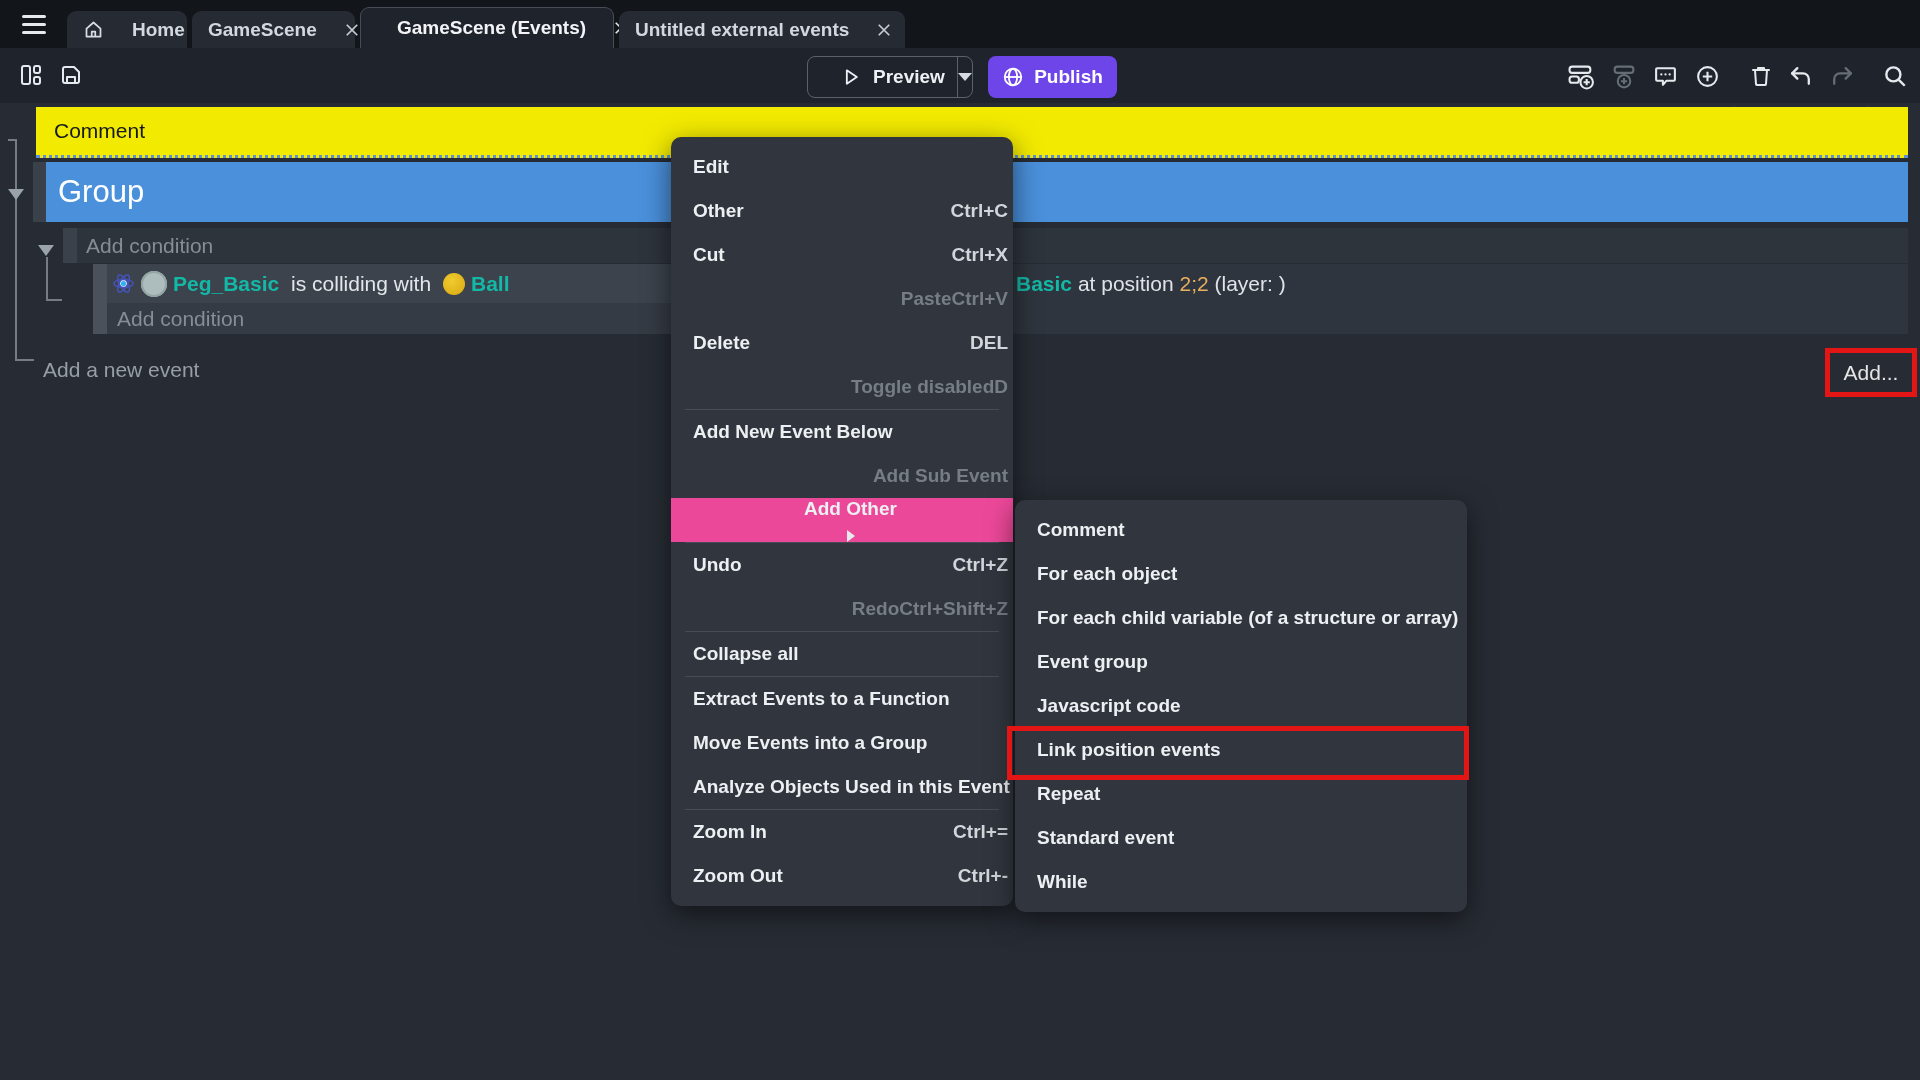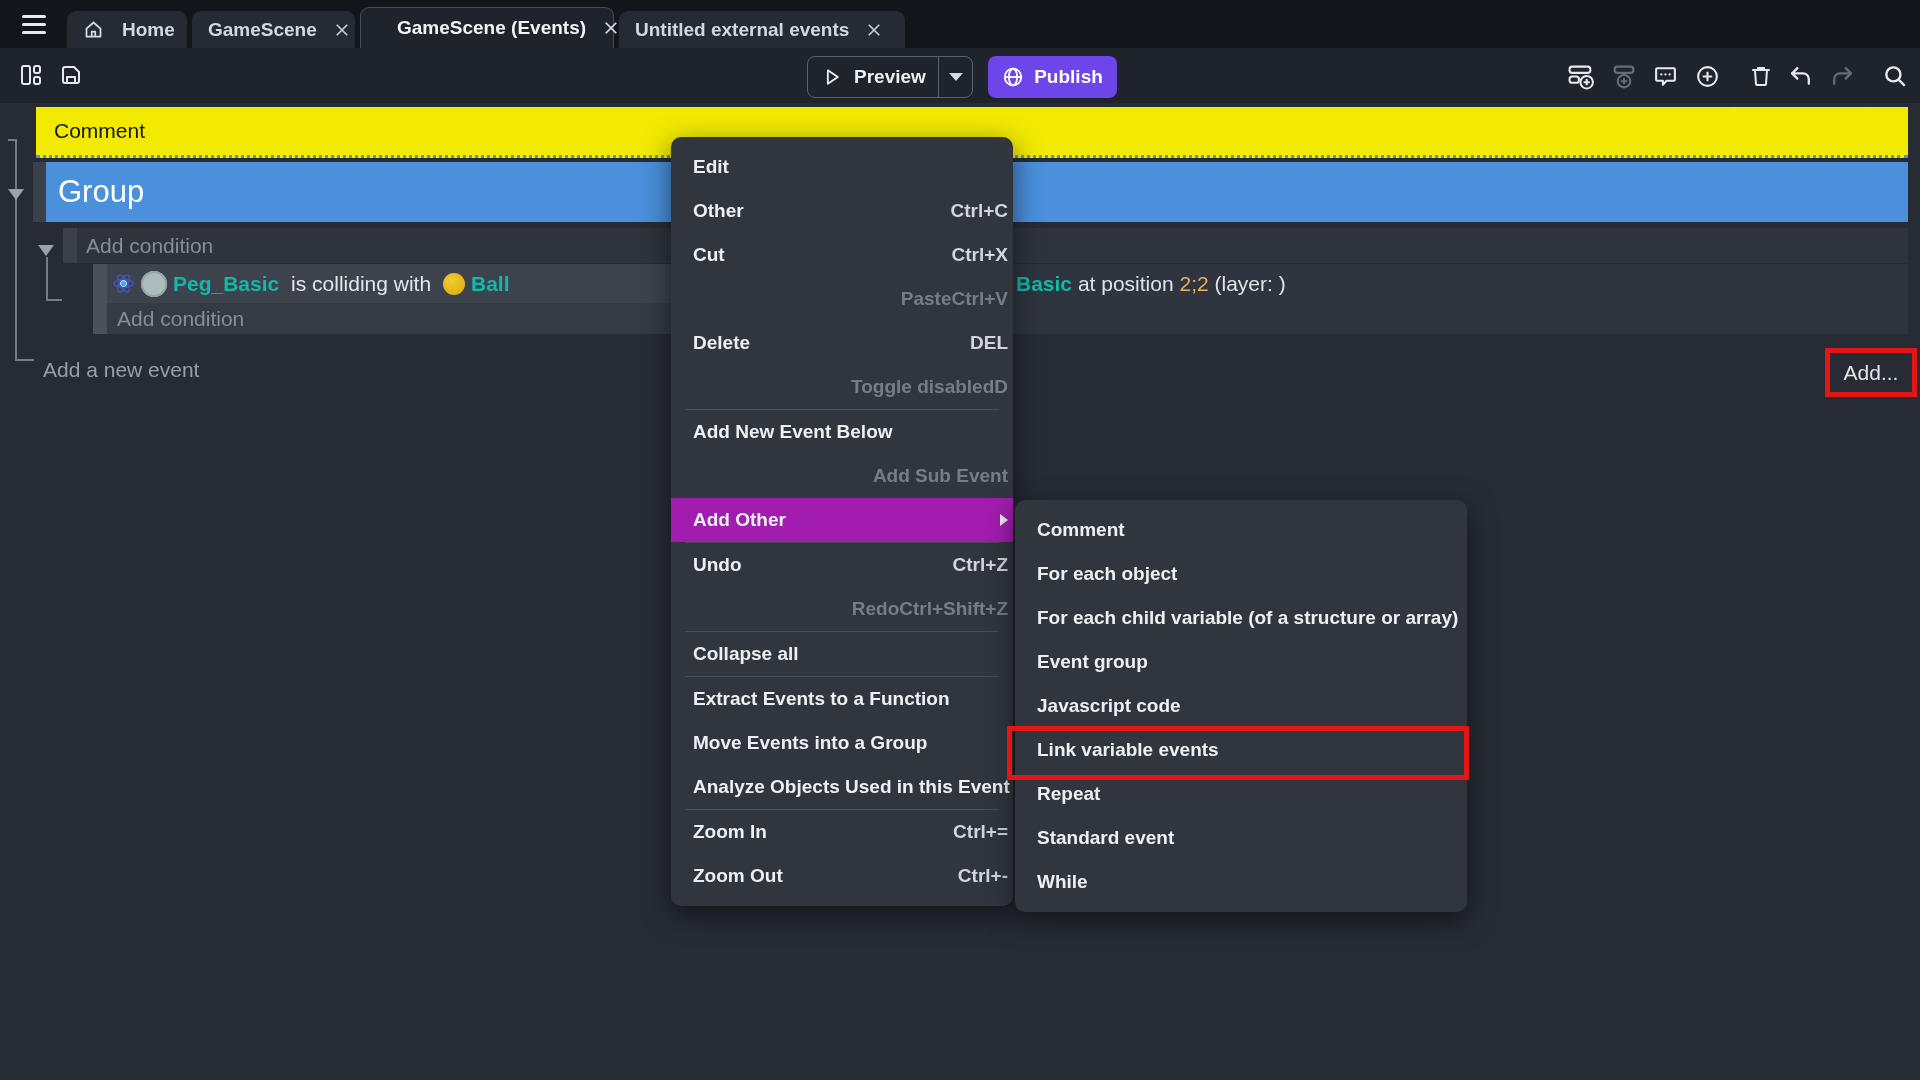--- a/index.html
+++ b/index.html
@@ -5,21 +5,21 @@
   html,body{margin:0;padding:0;background:#272c34;}
   .stage{position:relative;width:1920px;height:1080px;background:#272c34;overflow:hidden;
          font-family:"Liberation Sans",sans-serif;}
   .abs{position:absolute;}
 
   
   .tabbar{left:0;top:0;width:1920px;height:48px;background:#121519;}
   .hamburger{left:22px;top:15px;width:24px;height:19px;display:flex;flex-direction:column;justify-content:space-between;cursor:pointer;}
   .hamburger div{height:2.6px;background:#e6e9ee;border-radius:2px;}
   .tab{position:absolute;top:11px;height:37px;background:#262b33;border-radius:9px 9px 0 0;
-       display:flex;align-items:center;gap:18px;padding:0 16px;box-sizing:border-box;
+       display:flex;align-items:center;gap:28px;padding:0 16px;box-sizing:border-box;
        color:#d3d8de;font-size:19px;font-weight:600;cursor:pointer;white-space:nowrap;}
   .tab.active{top:7px;height:41px;background:#1f242c;border:1px solid #464d57;border-bottom:none;color:#f2f4f7;}
   .tab .xwrap{display:flex;align-items:center;}
 
   
   .toolbar{left:0;top:48px;width:1920px;height:55px;background:#1f242c;}
   .icon-btn{position:absolute;display:flex;align-items:center;justify-content:center;cursor:pointer;}
   .vdiv{position:absolute;top:58px;width:1px;height:40px;background:#3a414a;}
   .preview-btn{left:807px;top:56px;width:166px;height:42px;border:1px solid #5a616b;border-radius:8px;
        box-sizing:border-box;display:flex;align-items:center;color:#eef1f4;cursor:pointer;}
@@ -58,21 +58,21 @@
 
   
   .menu{left:671px;top:137px;width:342px;background:#31363e;border-radius:10px;padding:8px 0;
         box-shadow:0 8px 28px rgba(0,0,0,.55);z-index:10;}
   .submenu{left:1015px;top:500px;width:452px;background:#31363e;border-radius:10px;padding:8px 0;
         box-shadow:0 8px 28px rgba(0,0,0,.55);z-index:11;}
   .mi{height:44px;display:flex;align-items:center;justify-content:space-between;
       padding:0 5px 0 22px;font-size:19px;font-weight:600;color:#edf0f3;cursor:pointer;white-space:nowrap;}
   .mi .shortcut{color:#d2d6db;}
   .mi.disabled,.mi.disabled .shortcut{color:#777d86;cursor:default;justify-content:flex-end;}
-  .mi.highlight{background:#a21caf;}
+  .mi.highlight{background:#ec4899;flex-direction:column;}
   .mdiv{height:1px;background:#474d56;margin:0 14px;}
   .arrow-right{width:0;height:0;border-top:6px solid transparent;border-bottom:6px solid transparent;border-left:8px solid #e8ebee;}
 
   
   .redbox{border:5px solid #e31515;box-sizing:border-box;z-index:12;pointer-events:none;}
   .add-box{left:1825px;top:348px;width:92px;height:49px;display:flex;align-items:center;justify-content:center;
        font-size:21px;color:#e5e5e5;cursor:pointer;z-index:5;}
 </style>
 </head>
 <body>
@@ -132,21 +132,21 @@
           <rect x="15" y="14" width="6" height="7" rx="2"></rect>
         </svg>
     </div>
     <div class="icon-btn" style="left:56px;top:12px;width:30px;height:30px;">
       <svg width="24" height="24" viewBox="0 0 24 24" fill="none" stroke="#e6e9ed" stroke-width="2" stroke-linejoin="round">
           <path d="M4 6 a2 2 0 0 1 2 -2 H15 L20 9 V18 a2 2 0 0 1 -2 2 H6 a2 2 0 0 1 -2 -2 Z"></path>
           <path d="M8 20 V14 H16 V20"></path>
         </svg>
     </div>
 
-    <div class="abs preview-btn" style="left:807px;top:8px;">
+    <div class="abs preview-btn" style="left:807px;top:8px;padding-left:19px;">
       <div class="preview-main">
         <span style="display:flex;">
           <svg width="20" height="20" viewBox="0 0 24 24" fill="none" stroke="#eef1f4" stroke-width="2.2" stroke-linejoin="round">
               <path d="M7 4 L19 12 L7 20 Z"></path>
             </svg>
         </span>
         <span>Preview</span>
       </div>
       <div class="preview-sep"></div>
       <div class="preview-caret">
@@ -359,21 +359,21 @@
     <div class="mi">
         <span>For each child variable (of a structure or array)</span>
       </div>
     <div class="mi">
         <span>Event group</span>
       </div>
     <div class="mi">
         <span>Javascript code</span>
       </div>
     <div class="mi">
-        <span>Link variable events</span>
+        <span>Link position events</span>
       </div>
     <div class="mi">
         <span>Repeat</span>
       </div>
     <div class="mi">
         <span>Standard event</span>
       </div>
     <div class="mi">
         <span>While</span>
       </div>

